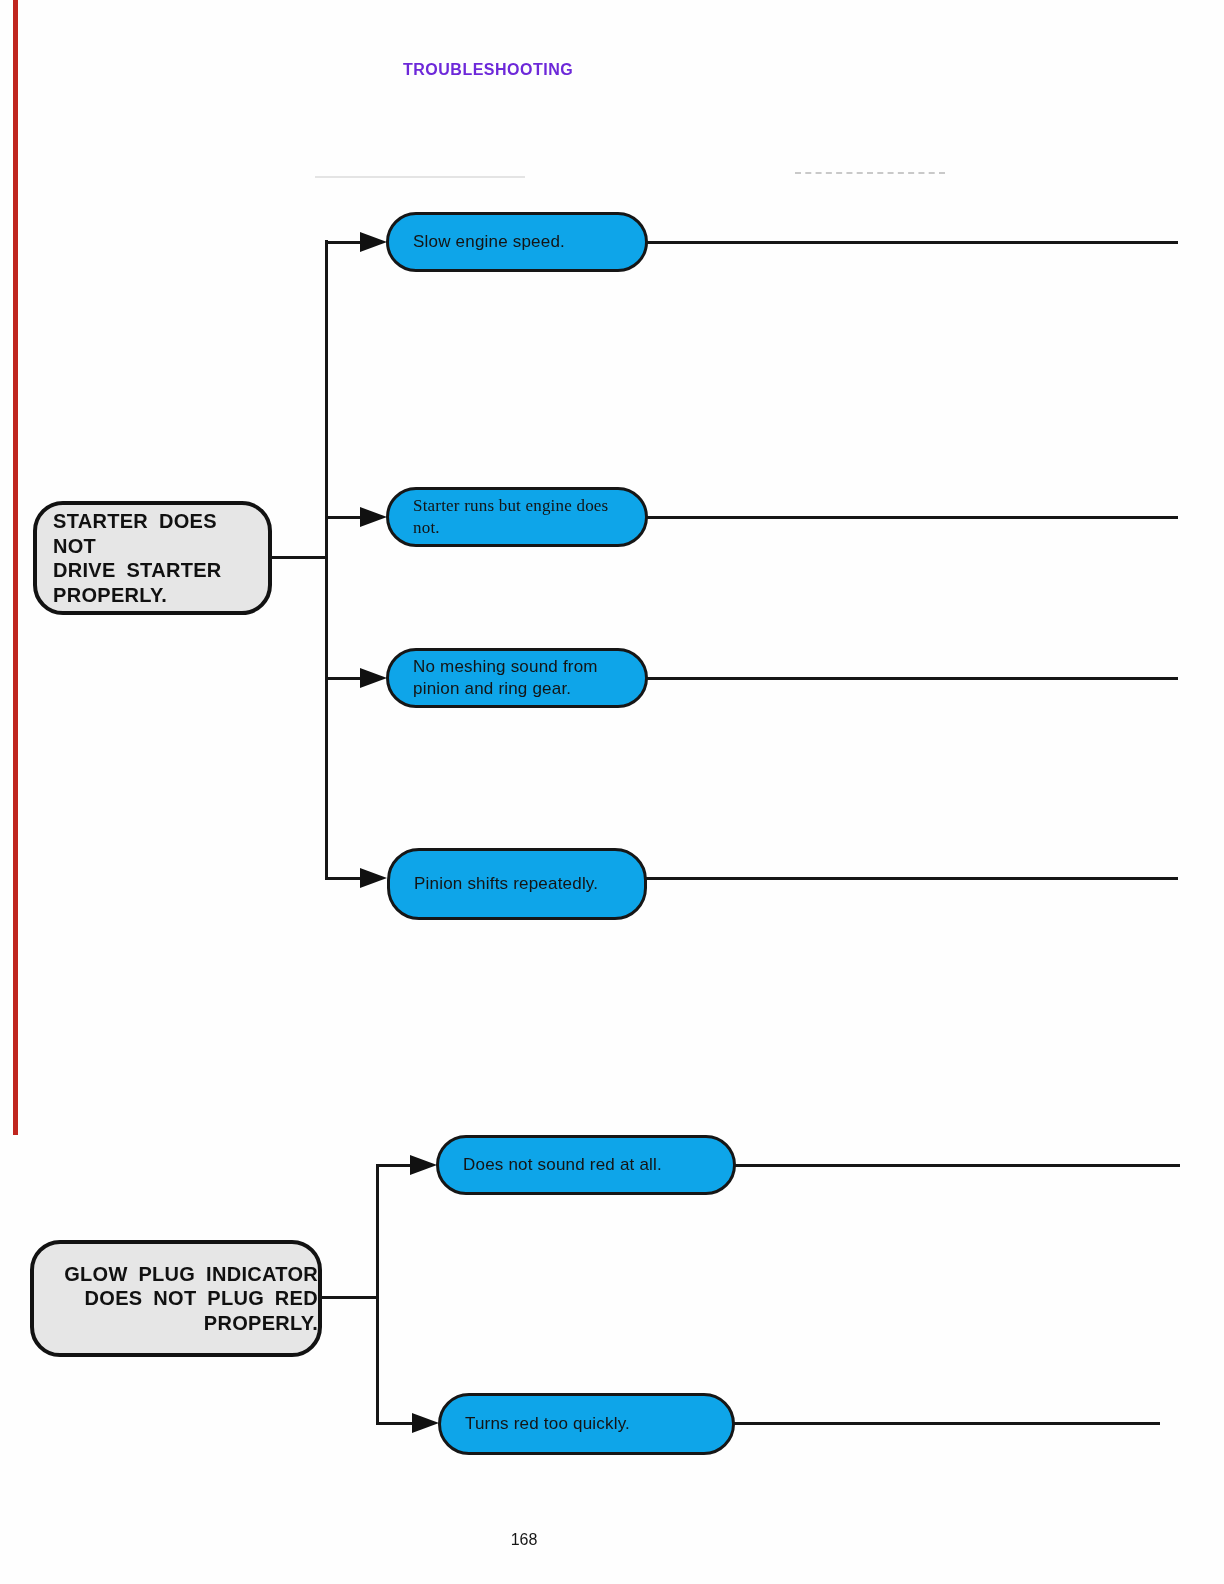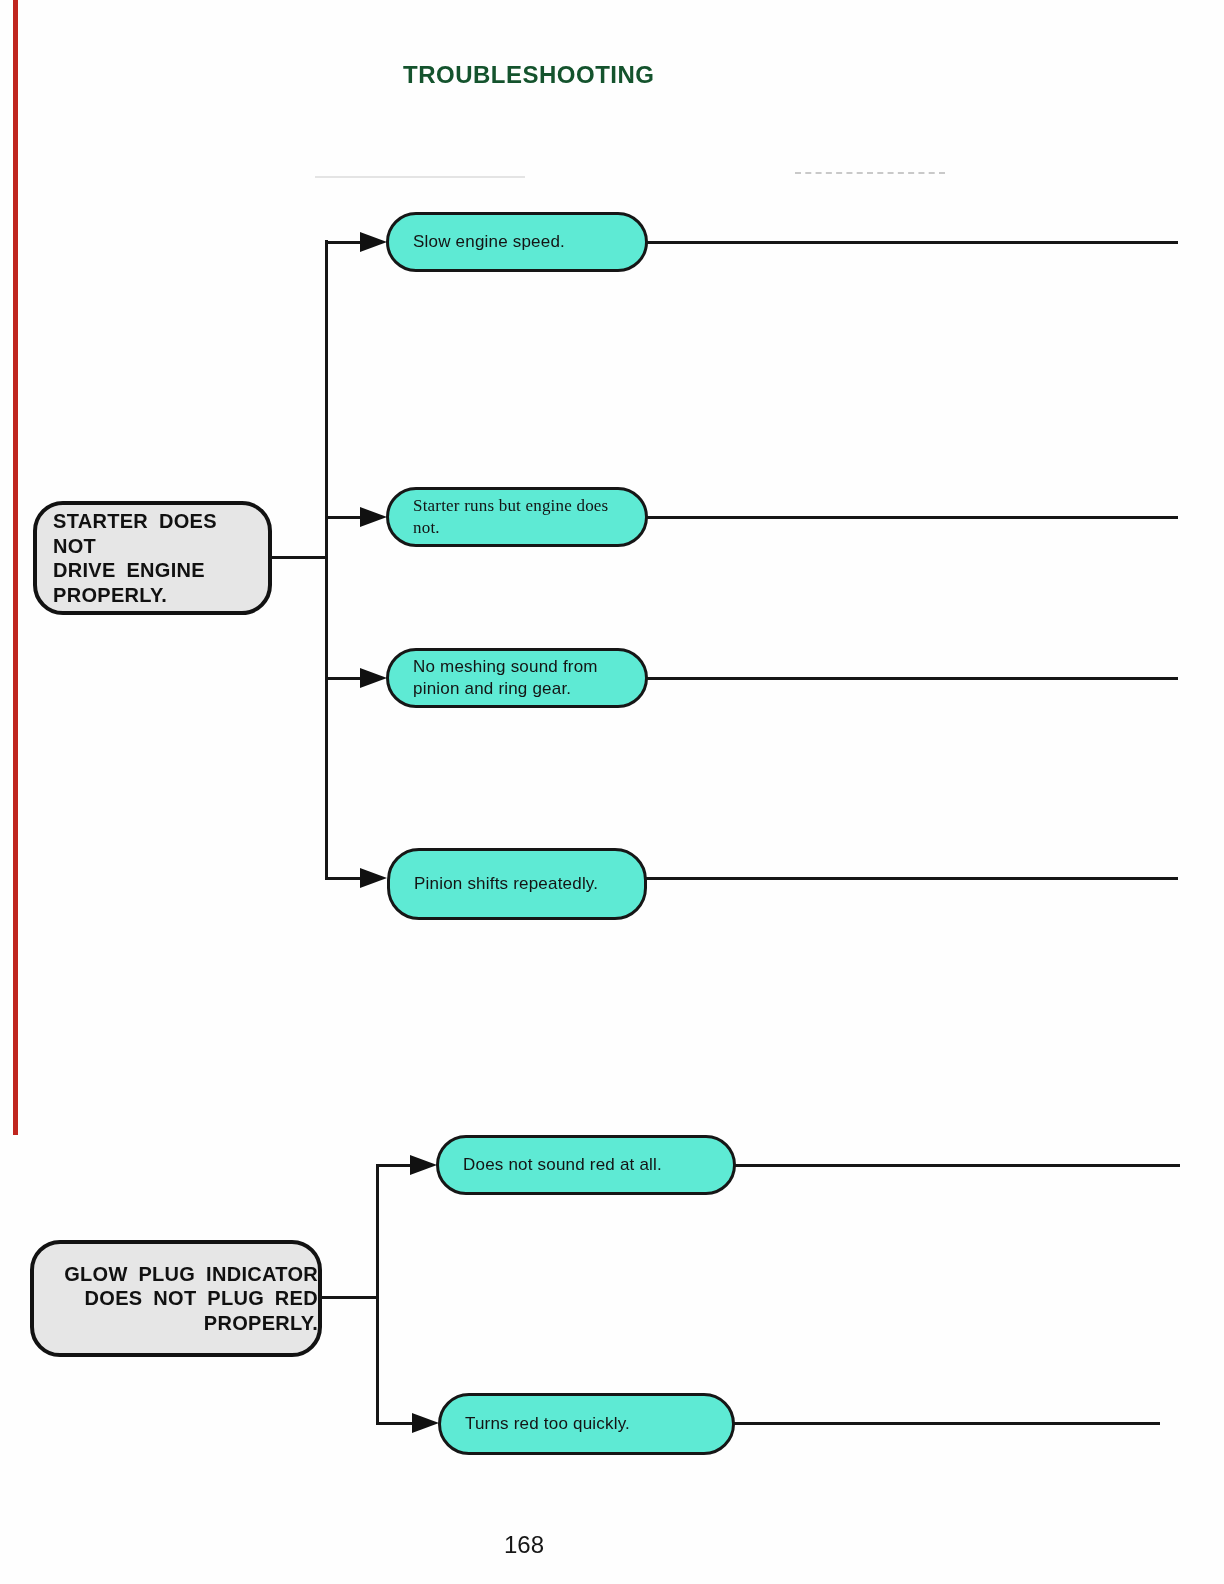--- a/index.html
+++ b/index.html
@@ -10,73 +10,73 @@
     overflow:hidden;
     font-family:"Liberation Sans", sans-serif;
     color:#141414;
   }
   .edge-stripe{
     position:absolute;left:13px;top:0;width:5px;height:1135px;
     background:#c0261f;
   }
   .title{
     position:absolute;left:403px;top:61px;
-    font-size:24px;font-weight:bold;letter-spacing:.5px;color:#14532d;
+    font-size:16px;font-weight:bold;letter-spacing:.5px;color:#6d28d9;
     white-space:nowrap;
   }
   .line{position:absolute;background:#161616;}
   .problem-box{
     position:absolute;
     background:#e6e6e6;
     border:4px solid #121212;
     border-radius:30px;
     display:flex;flex-direction:column;justify-content:center;
     padding-left:16px;box-sizing:border-box;
     font-weight:bold;font-size:20px;line-height:24.5px;
     letter-spacing:.3px;word-spacing:5px;color:#111;
   }
   .pill{
     position:absolute;
-    background:#5eead4;
+    background:#0ea5e9;
     border:3px solid #161616;
     border-radius:32px;
     display:flex;align-items:center;box-sizing:border-box;
     font-size:17px;line-height:22px;letter-spacing:.2px;color:#141414;
   }
   .pill .txt{padding-left:24px;padding-right:36px;}
   .arrowhead{
     position:absolute;width:0;height:0;
     border-top:10px solid transparent;
     border-bottom:10px solid transparent;
     border-left:27px solid #111111;
   }
   .page-number{
     position:absolute;left:494px;top:1531px;width:60px;
-    text-align:center;font-size:24px;color:#161616;
+    text-align:center;font-size:16px;color:#161616;
   }
   .artifact-solid{position:absolute;height:2px;background:#e4e4e4;}
   .artifact-dash{position:absolute;height:0;border-top:2px dashed #c9c9c9;}
 </style>
 </head>
 <body>
 
 <div class="page">
 
   <div class="edge-stripe"></div>
 
   <div class="title">TROUBLESHOOTING</div>
 
   <div class="artifact-solid" style="left:315px;top:176px;width:210px;"></div>
   <div class="artifact-dash" style="left:795px;top:172px;width:150px;"></div>
 
   <div>
 
     <div class="problem-box" style="left:33px;top:501px;width:239px;height:114px;">
       <div>STARTER DOES NOT</div>
-      <div>DRIVE ENGINE</div>
+      <div>DRIVE STARTER</div>
       <div>PROPERLY.</div>
     </div>
 
     <div class="line" style="left:270px;top:556px;width:58px;height:3px;"></div>
     <div class="line" style="left:325px;top:240px;width:3px;height:640px;"></div>
 
     <div class="line" style="left:325px;top:241px;width:40px;height:3px;"></div>
     <div class="arrowhead" style="left:360px;top:232px;"></div>
     <div class="pill" style="left:386px;top:212px;width:262px;height:60px;">
       <span class="txt">Slow engine speed.</span>

